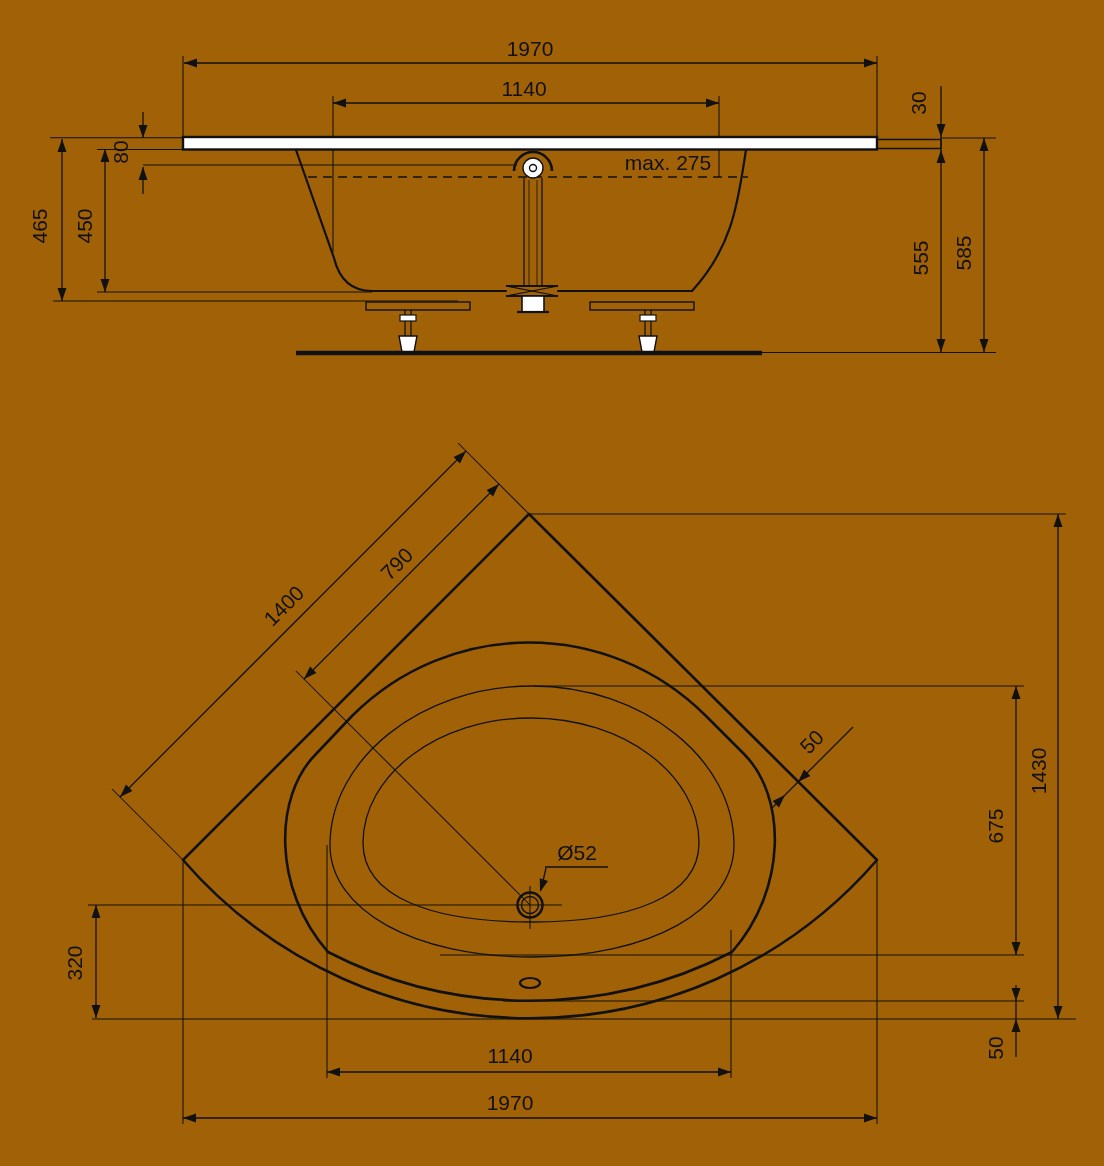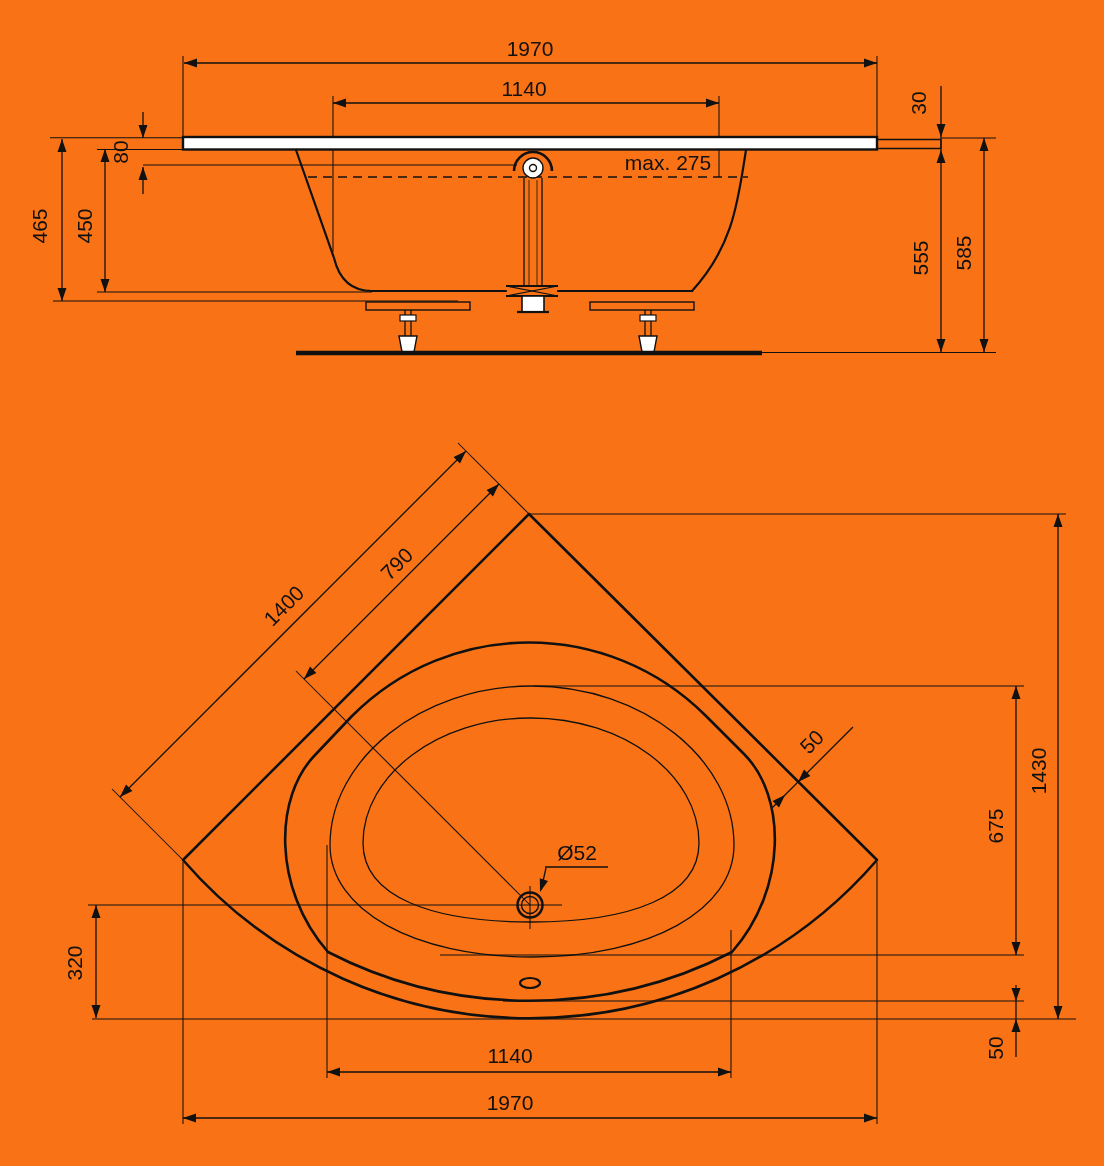--- a/index.html
+++ b/index.html
@@ -1,16 +1,16 @@
 <!DOCTYPE html>
 <html><head>
 <meta charset="utf-8">
 <style>
   html,body{margin:0;padding:0;background:#ffffff;}
-  .sheet{position:relative;width:1104px;height:1166px;background:#f97316;overflow:hidden;}
+  .sheet{position:relative;width:1104px;height:1166px;background:#a16207;overflow:hidden;}
   svg{display:block;}
   .thick{stroke:#111;stroke-width:2.6;fill:none;stroke-linecap:round;stroke-linejoin:round;}
   .med{stroke:#111;stroke-width:2.2;fill:none;stroke-linecap:round;}
   .thin{stroke:#111;stroke-width:1.3;fill:none;}
   .xline{stroke:#111;stroke-width:1.05;fill:none;}
   .dash{stroke:#111;stroke-width:1.3;fill:none;stroke-dasharray:9 6;}
   .ah{fill:#111;stroke:none;}
   .floor{stroke:#111;stroke-width:4.5;fill:none;}
   text{font-family:"Liberation Sans","DejaVu Sans",sans-serif;font-size:21px;fill:#111;}
   .mid{text-anchor:middle;}

